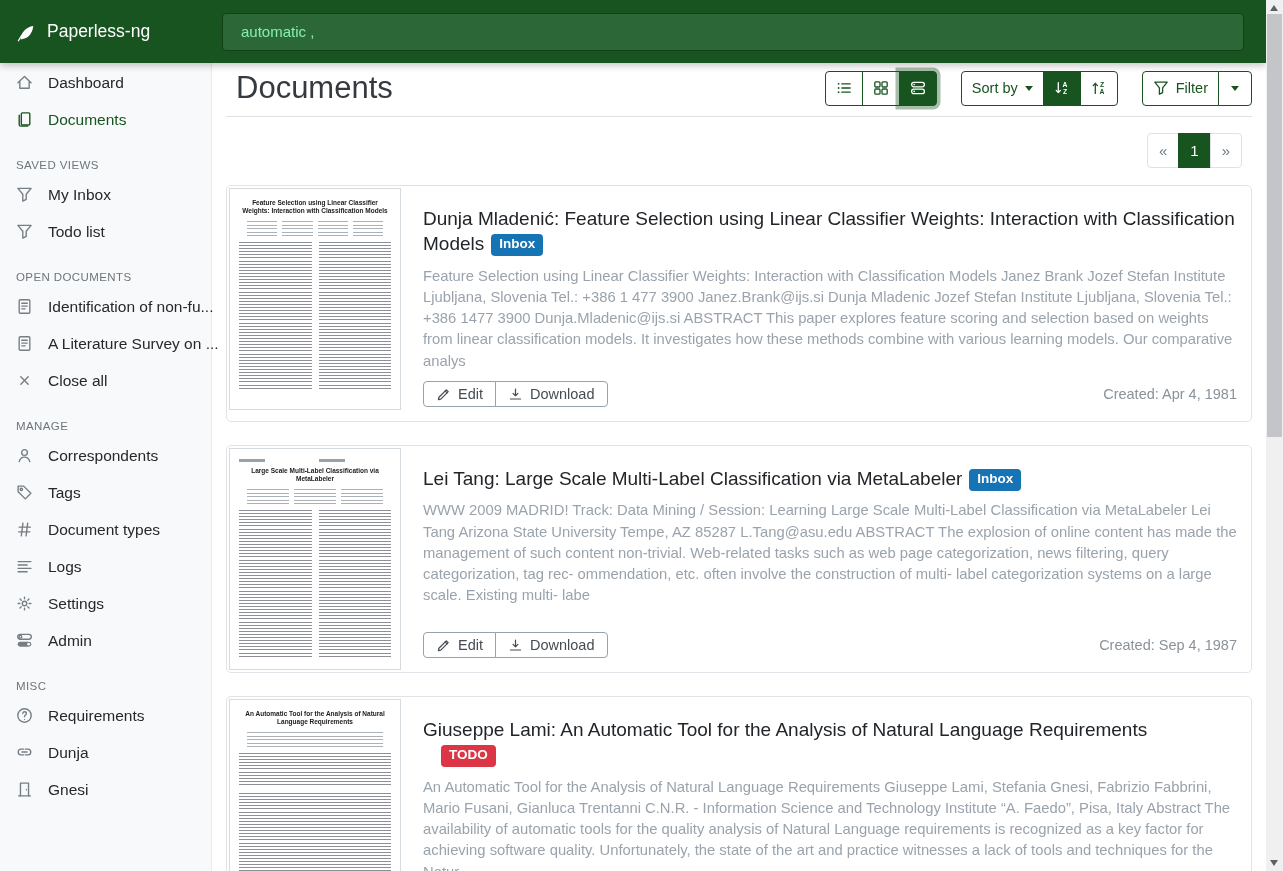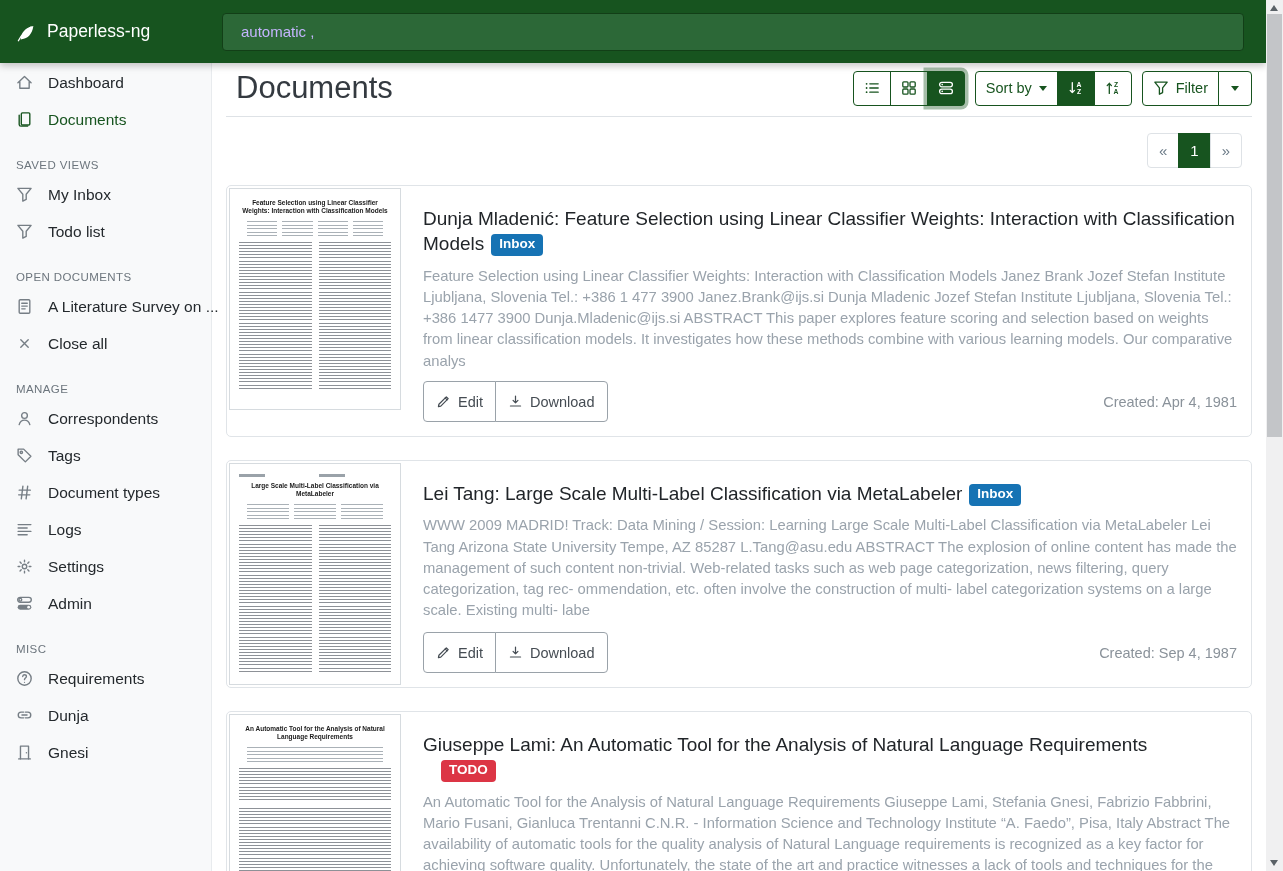--- a/index.html
+++ b/index.html
@@ -7,21 +7,21 @@
   body { font-family:"Liberation Sans", sans-serif; background:#fff; }
   .app { position:relative; width:1283px; height:871px; overflow:hidden; background:#fff; }
 
   
   .navbar { position:absolute; left:0; top:0; width:1266px; height:63px; background:#17541f;
             display:flex; align-items:center; z-index:5; box-shadow:0 3px 7px rgba(0,0,0,.22); }
   .brand { width:212px; flex:none; display:flex; align-items:center; gap:10px; padding-left:14px;
            color:#fff; font-size:17.5px; cursor:pointer; }
   .brand svg { width:23px; height:23px; }
   .search-input { flex:1; margin:0 22px 0 10px; height:38px; background:#2c6837; border:1px solid #123f17;
-                  border-radius:4px; color:#c4b5fd; font-size:15px; padding:0 18px; outline:none;
+                  border-radius:4px; color:#86efac; font-size:15px; padding:0 18px; outline:none;
                   font-family:"Liberation Sans", sans-serif; }
 
   
   .scrollbar { position:absolute; right:0; top:0; width:17px; height:871px; background:#f0f0f1; z-index:9; }
   .sb-thumb { position:absolute; left:1px; right:1px; top:14px; height:423px; background:#c3c5c8; }
   .sb-up, .sb-down { position:absolute; left:4px; width:0; height:0; border-left:4.5px solid transparent; border-right:4.5px solid transparent; }
   .sb-up { top:5px; border-bottom:6px solid #5a6167; }
   .sb-down { bottom:5px; border-top:6px solid #5a6167; }
 
   
@@ -40,21 +40,21 @@
   
   .main { position:absolute; left:212px; top:48px; right:17px; bottom:0; background:#fff; overflow:hidden; }
   .main::before { content:""; position:absolute; top:0; left:0; right:0; height:12px;
                   background:linear-gradient(rgba(0,0,0,.09), rgba(0,0,0,0)); pointer-events:none; z-index:4; }
   .content { padding:10px 14px 0; }
 
   .page-header { display:flex; align-items:center; justify-content:space-between;
                  padding:12px 0 10px; border-bottom:1px solid #dee2e6; }
   .page-title { font-size:31px; font-weight:400; color:#343a40; margin-left:10px; }
 
-  .toolbar { display:flex; gap:10px; margin-right:0; }
+  .toolbar { display:flex; gap:24px; margin-right:0; }
   .btn-group { display:inline-flex; }
   .tb-btn { height:35px; min-width:34px; display:inline-flex; align-items:center; justify-content:center;
             padding:0 10px; border:1px solid #17541f; color:#17541f; background:#fff; font-size:14.5px;
             gap:7px; cursor:pointer; margin-left:-1px; position:relative; }
   .btn-group .tb-btn:first-child { border-radius:4px 0 0 4px; margin-left:0; }
   .btn-group .tb-btn:last-child { border-radius:0 4px 4px 0; }
   .tb-btn.active { background:#17541f; color:#fff; }
   .tb-btn.glow { border-radius:4px; z-index:1; box-shadow:0 0 0 3.5px rgba(23,84,31,.38); }
   .tb-btn svg { width:16px; height:16px; }
   .caret { width:0; height:0; border-left:4.5px solid transparent; border-right:4.5px solid transparent;
@@ -90,21 +90,21 @@
 
   .doc-body { flex:1; display:flex; flex-direction:column; padding:16px 12px 12px 0; min-width:0; }
   .doc-title { font-size:19px; font-weight:400; color:#212529; line-height:1.33; margin:2px 0 9px; cursor:pointer; }
   .badge { display:inline-block; font-size:13.5px; font-weight:bold; color:#fff; padding:3px 8px 4px;
            border-radius:4px; margin-left:7px; vertical-align:2px; cursor:pointer; line-height:1.1; }
   .badge-inbox { background:#1673b4; }
   .badge-todo  { background:#dc3545;margin-left:18px; }
   .doc-excerpt { font-size:14.8px; color:#9aa3ac; line-height:1.44; flex:1; }
   .doc-footer { display:flex; align-items:center; justify-content:space-between; margin-top:9px; }
   .act-group { display:inline-flex; }
-  .act-btn { height:41px; padding:0 12px; border:1px solid #9aa2a9; background:#fff; color:#454c53;
+  .act-btn { height:26px; padding:0 12px; border:1px solid #9aa2a9; background:#fff; color:#454c53;
              font-size:14.5px; display:inline-flex; align-items:center; gap:7px; cursor:pointer; margin-left:-1px; }
   .act-group .act-btn:first-child { border-radius:4px 0 0 4px; margin-left:0; }
   .act-group .act-btn:last-child { border-radius:0 4px 4px 0; }
   .act-btn svg { width:15px; height:15px; }
   .created { color:#8a929a; font-size:14.5px; }
 </style>
 </head>
 <body>
 
 <div class="app">
@@ -143,20 +143,27 @@
       <span>My Inbox</span>
     </div>
     <div class="nav-item">
       <svg class="icon-stroke" viewBox="0 0 16 16">
           <path d="M1.8 2.2h12.4L9.6 7.8v4.8l-3.2 1.6V7.8L1.8 2.2z"></path>
         </svg>
       <span>Todo list</span>
     </div>
 
     <div class="nav-heading">OPEN DOCUMENTS</div>
+    <div class="nav-item">
+      <svg class="icon-stroke" viewBox="0 0 16 16">
+          <rect x="3" y="1.6" width="10" height="12.8" rx="1"></rect>
+          <path d="M5.4 5h5.2M5.4 7.6h5.2M5.4 10.2h3.2"></path>
+        </svg>
+      <span>Identification of non-fu...</span>
+    </div>
     <div class="nav-item">
       <svg class="icon-stroke" viewBox="0 0 16 16">
           <rect x="3" y="1.6" width="10" height="12.8" rx="1"></rect>
           <path d="M5.4 5h5.2M5.4 7.6h5.2M5.4 10.2h3.2"></path>
         </svg>
       <span>A Literature Survey on ...</span>
     </div>
     <div class="nav-item">
       <svg class="icon-stroke" viewBox="0 0 16 16">
           <path d="M4.5 4.5l7 7M11.5 4.5l-7 7"></path>

